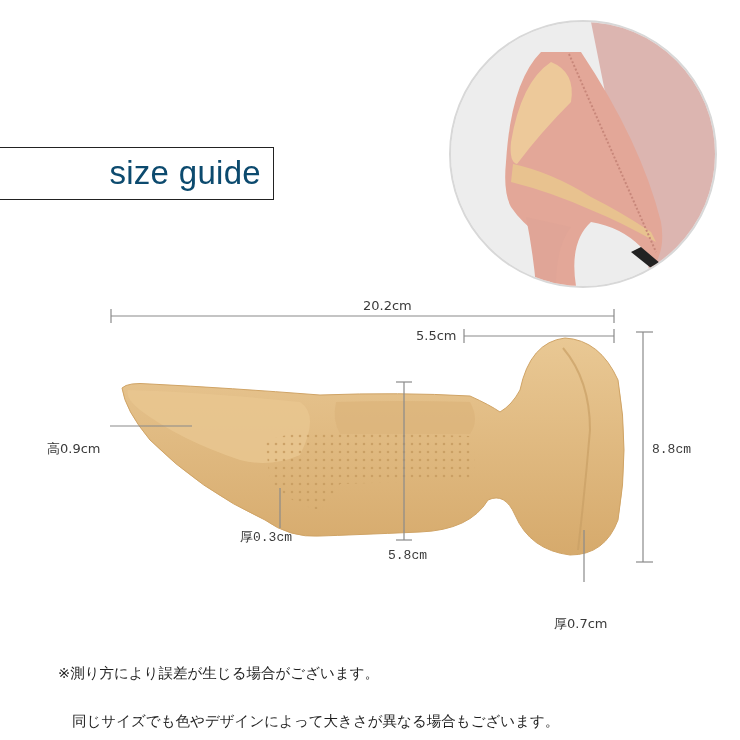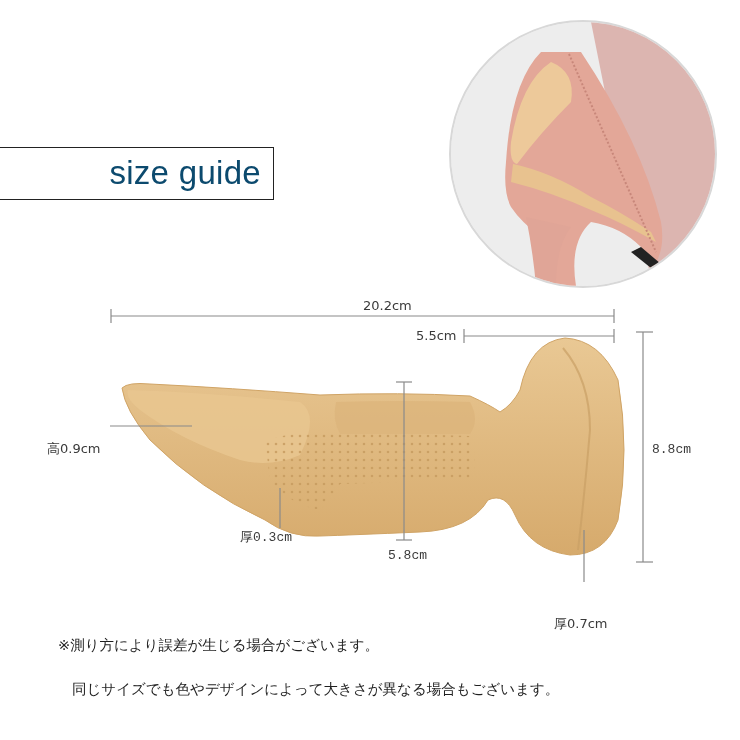--- a/index.html
+++ b/index.html
@@ -88,14 +88,14 @@
 </svg>
 
 <span class="dim-label" style="left:363px;top:298px;">20.2cm</span>
 <span class="dim-label" style="left:416px;top:328px;">5.5cm</span>
 <span class="dim-label" style="left:652px;top:442px;font-family:Liberation Mono, monospace;">8.8cm</span>
 <span class="dim-label" style="left:388px;top:548px;font-family:Liberation Mono, monospace;">5.8cm</span>
 <span class="dim-label" style="left:47px;top:440px;">高0.9cm</span>
 <span class="dim-label" style="left:240px;top:528px;font-family:Liberation Mono, monospace;">厚0.3cm</span>
 <span class="dim-label" style="left:554px;top:586px;margin-top:29px;">厚0.7cm</span>
 
-<div class="note" style="top:636px;">※測り方により誤差が生じる場合がございます。</div>
-<div class="note" style="top:680px;left:72px;">同じサイズでも色やデザインによって大きさが異なる場合もございます。</div>
+<div class="note" style="top:664px;">※測り方により誤差が生じる場合がございます。</div>
+<div class="note" style="top:712px;left:72px;">同じサイズでも色やデザインによって大きさが異なる場合もございます。</div>
 
 </body></html>

